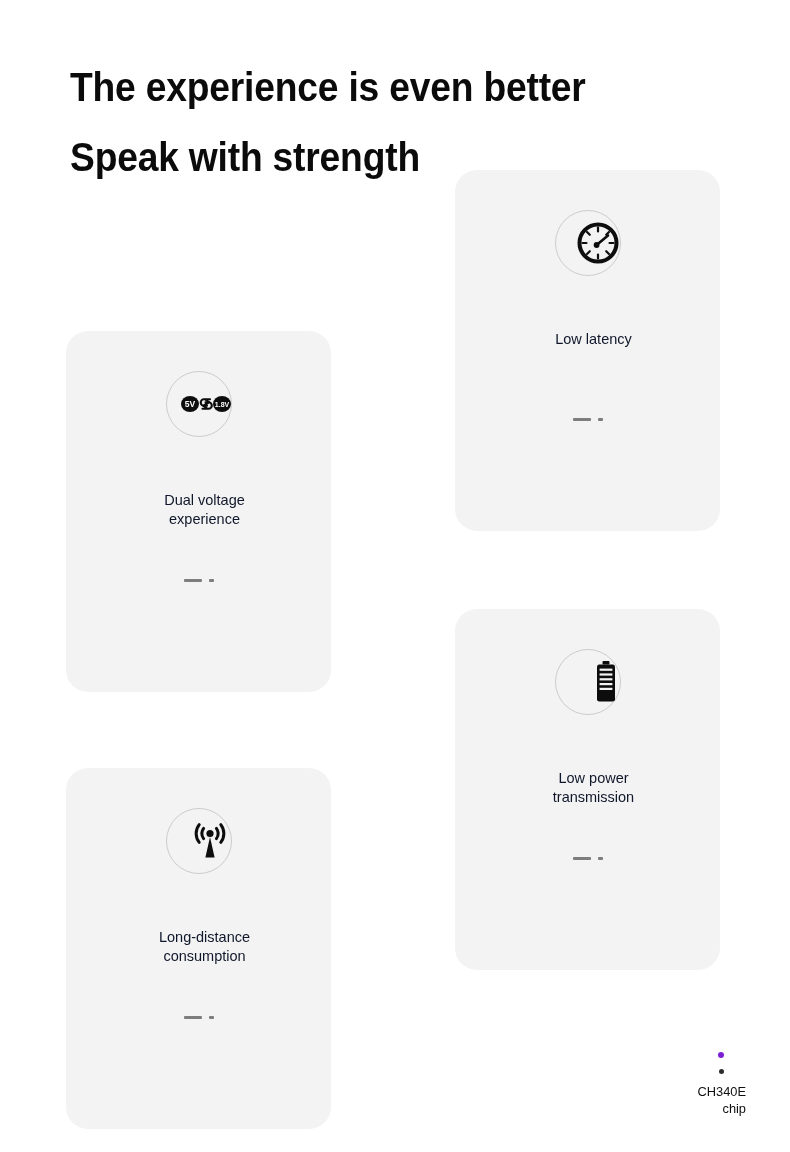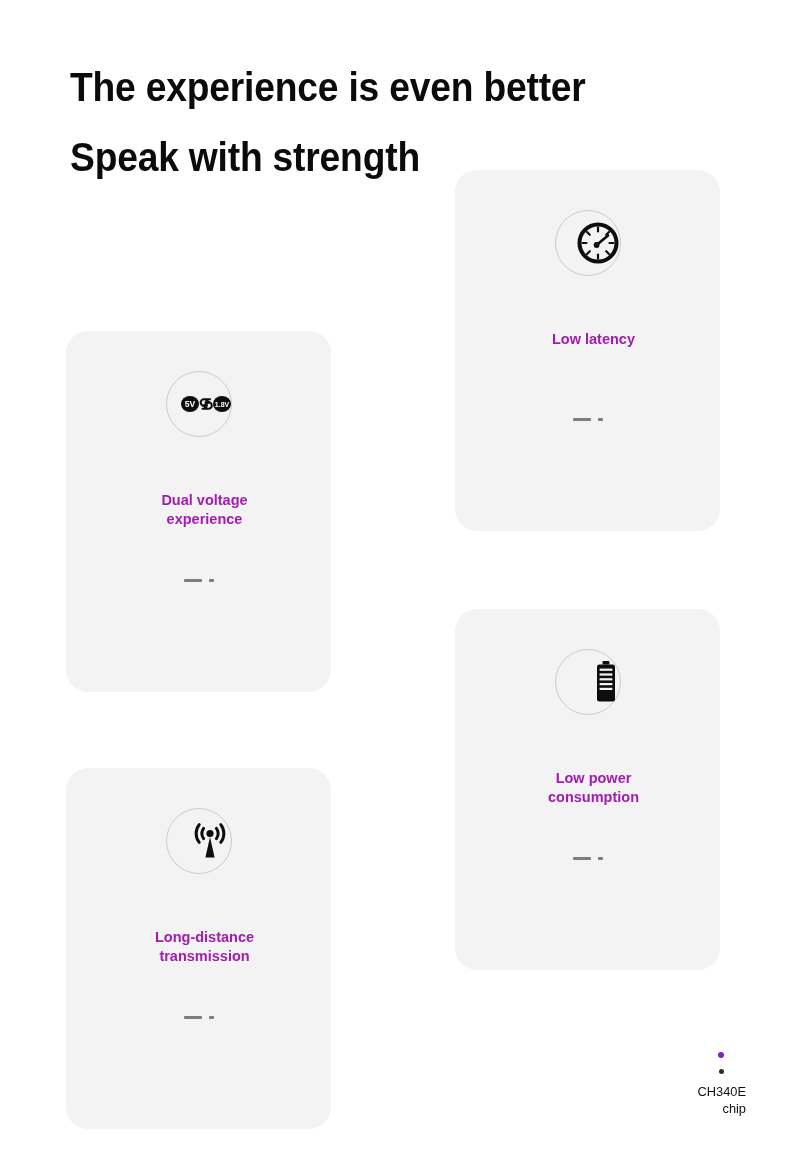--- a/index.html
+++ b/index.html
@@ -66,22 +66,22 @@
   .icon-wrap svg { display: block; }
 
   .card-title {
     position: absolute;
     left: 12px;
     right: 0;
     top: 160px;
     text-align: center;
     font-size: 14.5px;
     line-height: 19px;
-    color: #a21caf;
-    font-weight: 700;
+    color: #0f172a;
+    font-weight: 400;
     padding: 0 16px;
     box-sizing: border-box;
     white-space: pre-line;
   }
 
   .card-meta {
     position: absolute;
     left: 0;
     right: 0;
     top: 248px;
@@ -193,21 +193,21 @@
     <svg width="42" height="42" viewBox="0 0 42 42" aria-hidden="true">
       <circle cx="21" cy="13.5" r="3.6" fill="#0d0d0d"></circle>
       <path d="M14.6 8.4 a8.6 8.6 0 0 0 0 10.2" fill="none" stroke="#0d0d0d" stroke-width="3" stroke-linecap="round"></path>
       <path d="M27.4 8.4 a8.6 8.6 0 0 1 0 10.2" fill="none" stroke="#0d0d0d" stroke-width="3" stroke-linecap="round"></path>
       <path d="M10.2 4.6 a14.5 14.5 0 0 0 0 17.8" fill="none" stroke="#0d0d0d" stroke-width="3" stroke-linecap="round"></path>
       <path d="M31.8 4.6 a14.5 14.5 0 0 1 0 17.8" fill="none" stroke="#0d0d0d" stroke-width="3" stroke-linecap="round"></path>
       <path d="M21 17 L25.6 37.5 L16.4 37.5 Z" fill="#0d0d0d"></path>
     </svg>
   </div>
   <div class="card-title">Long-distance
-transmission</div>
+consumption</div>
   <div class="card-meta">
     <span class="dash-long"></span>
     <span class="dash-short"></span>
   </div>
 </div>
 
 <div class="card card-lowpower">
   <div class="icon-wrap">
     <svg width="28" height="44" viewBox="0 0 28 44" aria-hidden="true">
       <rect x="10.5" y="1" width="7" height="3.6" rx="1" fill="#0d0d0d"></rect>
@@ -215,21 +215,21 @@
       <g fill="#f3f3f3">
         <rect x="7.6" y="8.6" width="12.8" height="2.2"></rect>
         <rect x="7.6" y="13.4" width="12.8" height="2.2"></rect>
         <rect x="7.6" y="18.2" width="12.8" height="2.2"></rect>
         <rect x="7.6" y="23" width="12.8" height="2.2"></rect>
         <rect x="7.6" y="27.8" width="12.8" height="2.2"></rect>
       </g>
     </svg>
   </div>
   <div class="card-title">Low power
-consumption</div>
+transmission</div>
   <div class="card-meta">
     <span class="dash-long"></span>
     <span class="dash-short"></span>
   </div>
 </div>
 
 <div class="chip-callout">
   <span class="chip-dot chip-dot-purple"></span>
   <span class="chip-dot chip-dot-dark"></span>
   <div class="chip-label">CH340E

